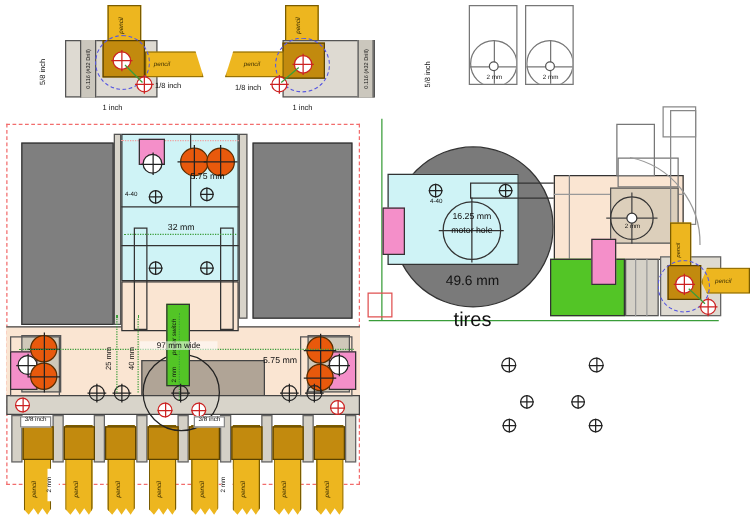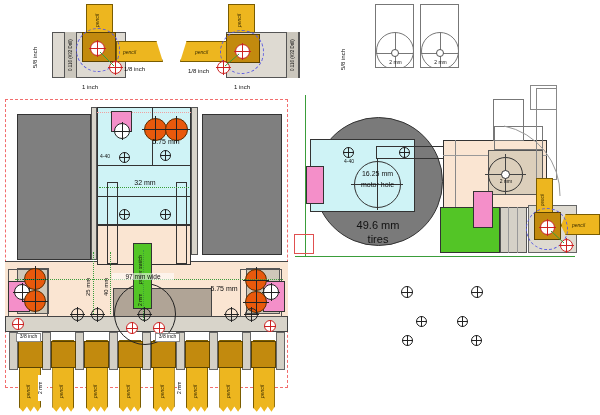--- a/index.html
+++ b/index.html
@@ -170,21 +170,21 @@
   <div class="a" style="left:354px;top:161px;width:47px;height:47px;border:1.5px solid #333;border-radius:50%"></div>
   <div class="line" style="left:377px;top:158px;width:1px;height:52px"></div>
   <div class="line" style="left:351px;top:184px;width:52px;height:1px"></div>
   <span class="lbl ctr" style="left:354px;top:170px;width:47px;font-size:7px">16.25 mm</span>
   <span class="lbl ctr" style="left:354px;top:181px;width:47px;font-size:7px">motor hole</span>
   <i class="ch" style="left:343px;top:147px;width:11px;height:11px"></i>
   <span class="lbl ctr" style="left:338px;top:159px;width:22px;font-size:5px">4-40</span>
   <div class="outline" style="left:376px;top:146px;width:71px;height:13px;border-color:#333"></div>
   <i class="ch" style="left:399px;top:147px;width:11px;height:11px"></i>
   <span class="lbl ctr" style="left:340px;top:219px;width:76px;font-size:11px">49.6 mm</span>
-  <span class="lbl ctr" style="left:340px;top:233px;width:76px;font-size:11px">tires</span>
+  <span class="lbl ctr" style="left:340px;top:248px;width:76px;font-size:16px">tires</span>
 
   <div class="a" style="left:443px;top:140px;width:104px;height:68px;background:var(--panel_peach);border:1px solid #333"></div>
   <div class="a" style="left:455px;top:140px;width:1px;height:68px;background:#888"></div>
   <div class="a" style="left:443px;top:155px;width:104px;height:1px;background:#999"></div>
   <div class="outline" style="left:493px;top:99px;width:31px;height:42px;border-color:#777"></div>
   <div class="outline" style="left:494px;top:126px;width:49px;height:24px;border-color:#777"></div>
   <div class="a" style="left:488px;top:150px;width:55px;height:45px;background:#DCCFBB;border:1px solid #555"></div>
   <div class="a" style="left:488px;top:157px;width:35px;height:35px;border:1px solid #333;border-radius:50%"></div>
   <div class="a" style="left:505px;top:154px;width:1px;height:41px;background:#444"></div>
   <div class="a" style="left:485px;top:174px;width:41px;height:1px;background:#444"></div>

